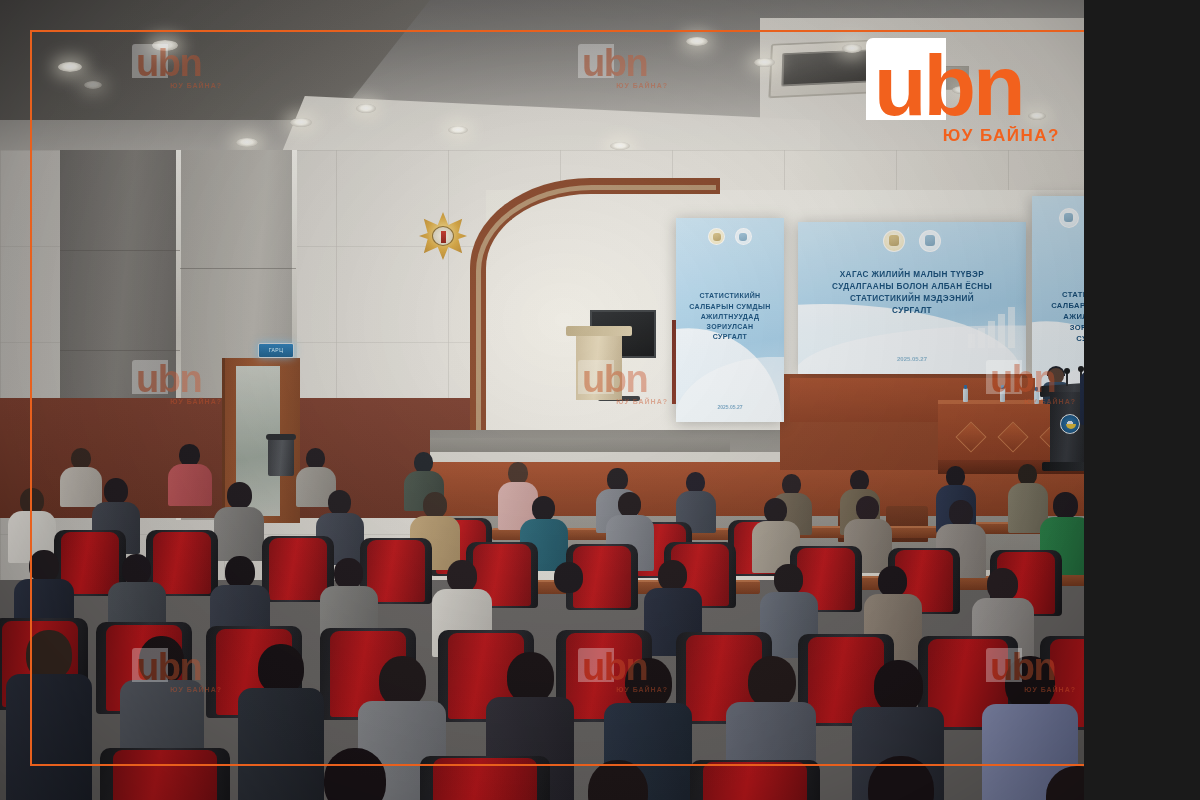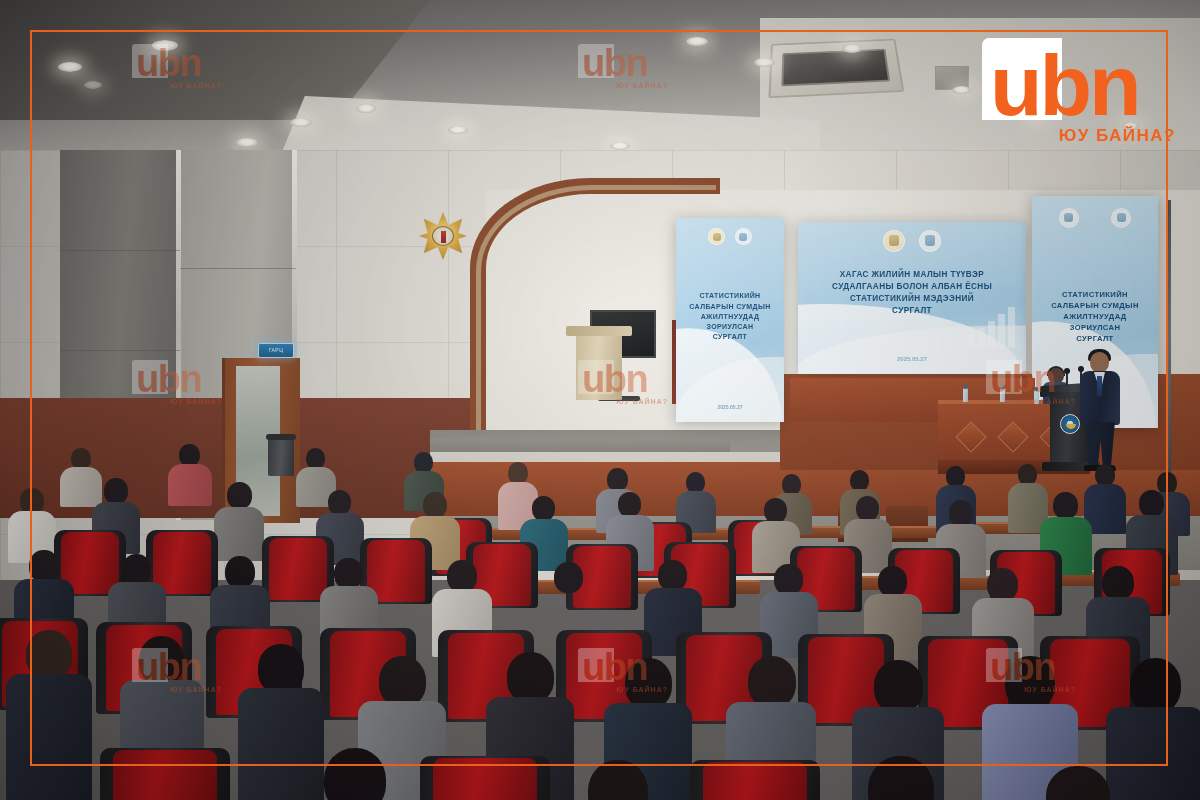--- a/index.html
+++ b/index.html
@@ -1,19 +1,19 @@
 <!DOCTYPE html>
 <html><head>
 <meta charset="utf-8">
 <style>
   * { margin:0; padding:0; box-sizing:border-box; }
   html,body { width:1200px; height:800px; overflow:hidden; background:#1a1a1a;
     font-family:"Liberation Sans", sans-serif; }
 
-  #stage { position:relative; width:1200px; height:800px; overflow:hidden; }
+  #stage { position:relative; width:1084px; height:800px; overflow:hidden; }
 
   
   .photo { position:absolute; inset:0; overflow:hidden;
     background:#6d6a68; }
 
   
   .ceiling { position:absolute; left:0; top:0; width:1200px; height:215px;
     background:linear-gradient(175deg,#5e5c5b 0%,#7b7976 22%,#a8a5a0 48%,#cdcac4 70%,#e2dfd8 100%);
   }
   .ceil-drop { position:absolute; left:0; top:0; width:430px; height:120px;

